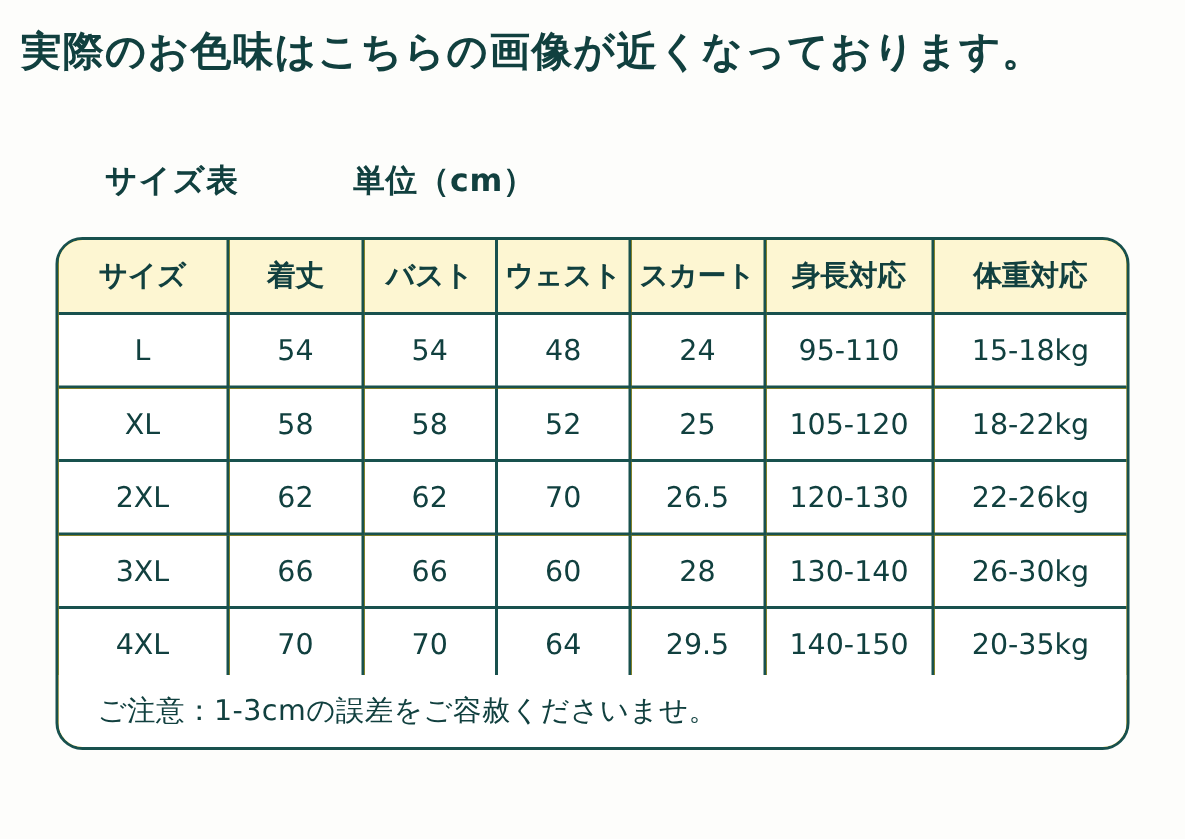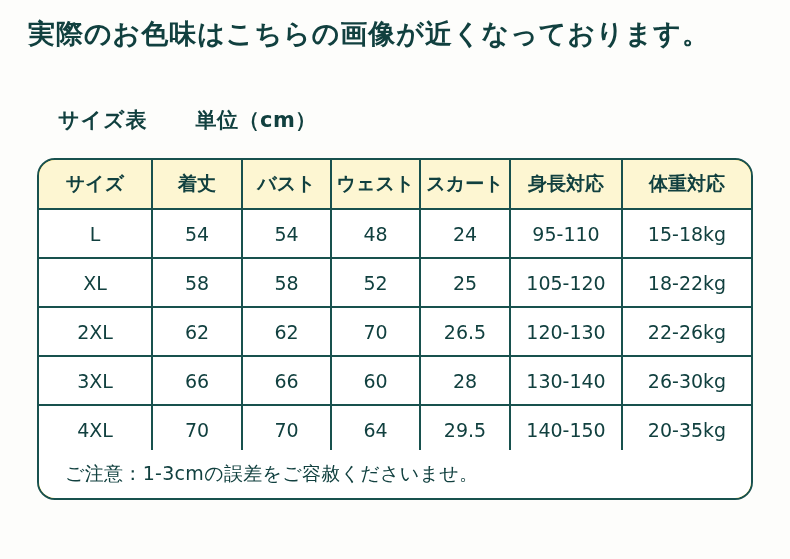--- a/index.html
+++ b/index.html
@@ -18,42 +18,43 @@
     position: relative;
     width: 790px;
     height: 559px;
     box-sizing: border-box;
   }
   .headline {
     position: absolute;
     top: 16px;
     left: 0;
     width: 710px;
-    text-align: right;
+    text-align: center;
     font-size: 27px;
     font-weight: bold;
     letter-spacing: 1px;
     color: #11403f;
     white-space: nowrap;
   }
   .subtitle-row {
     position: absolute;
     top: 106px;
     left: 58px;
     display: flex;
     align-items: baseline;
     font-size: 21px;
     font-weight: bold;
     color: #11403f;
   }
   .subtitle-main {
     letter-spacing: 1px;
+    margin-left: 12px;
   }
   .subtitle-unit {
-    margin-left: 48px;
+    margin-left: 76px;
     letter-spacing: 0.5px;
   }
   .table-wrap {
     position: absolute;
     top: 158px;
     left: 37px;
     width: 716px;
     height: 342px;
     border: 2px solid #18514e;
     border-radius: 18px;

